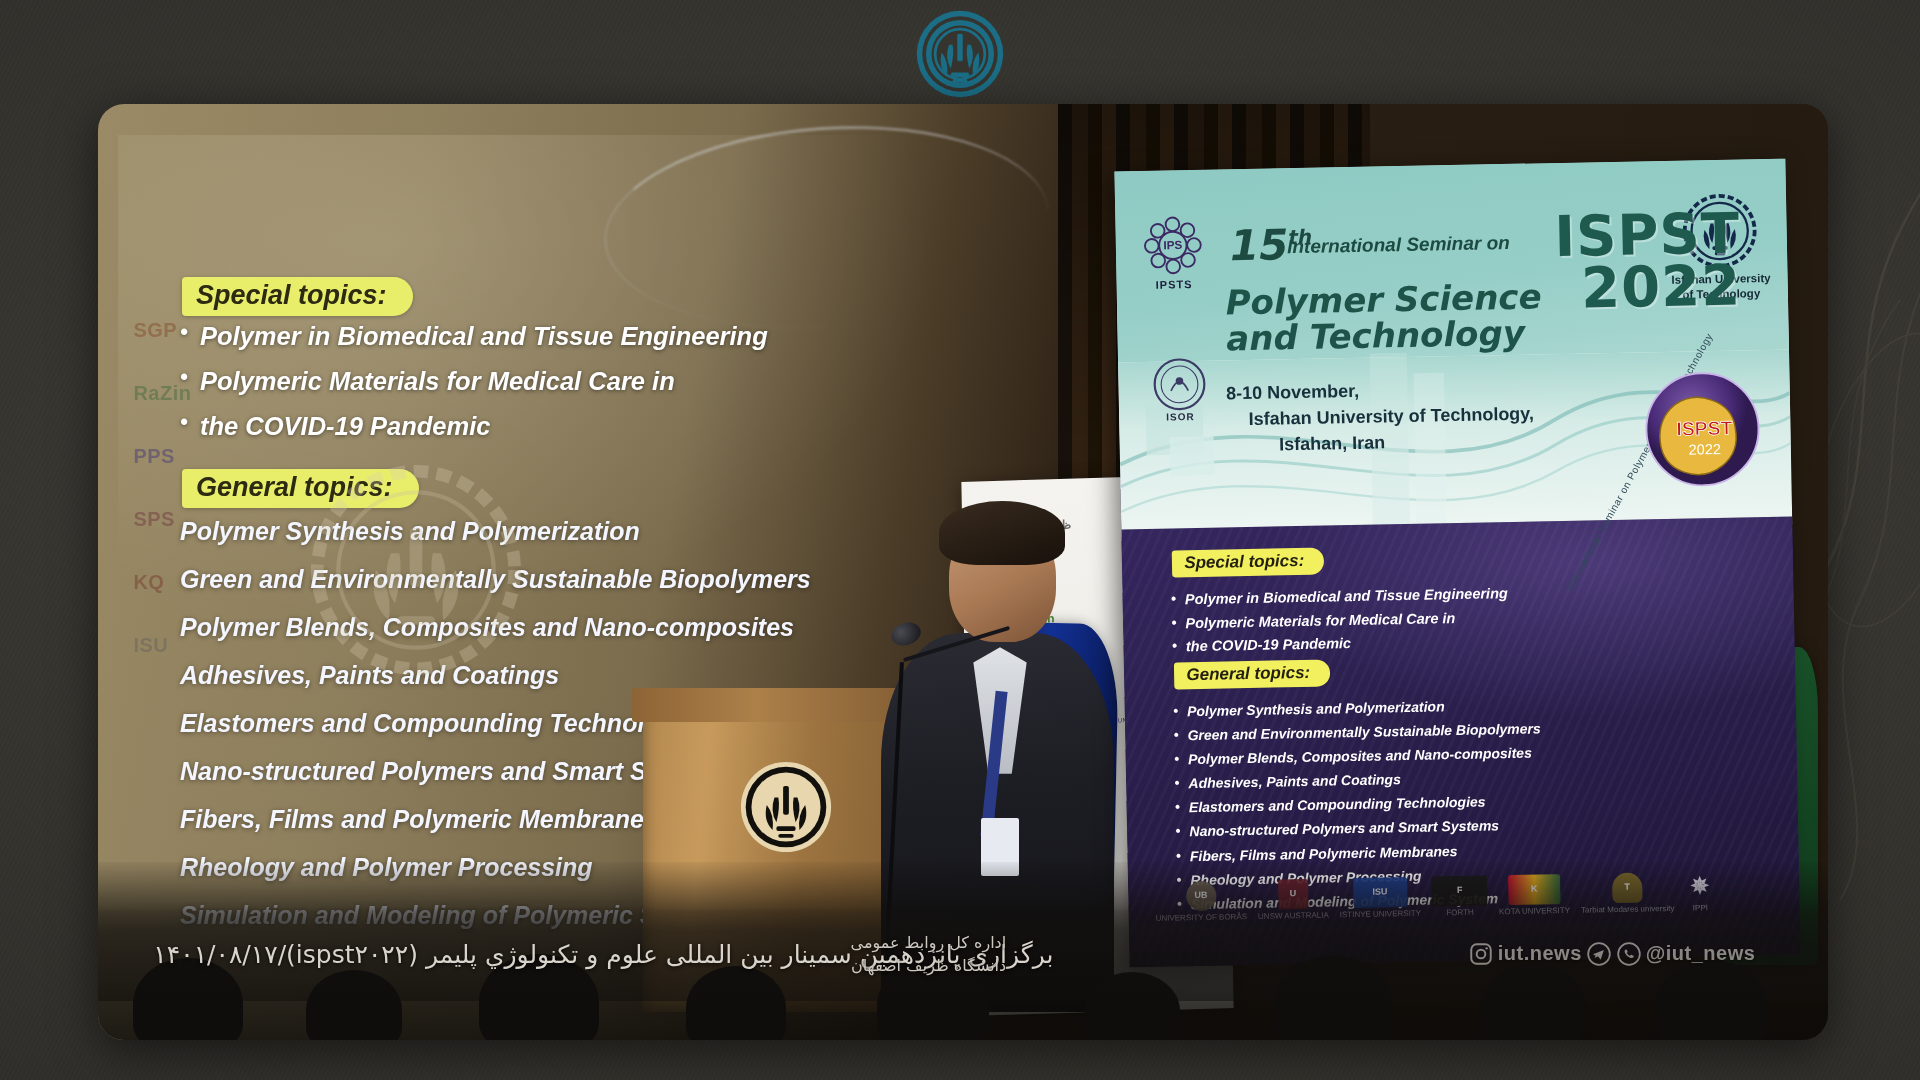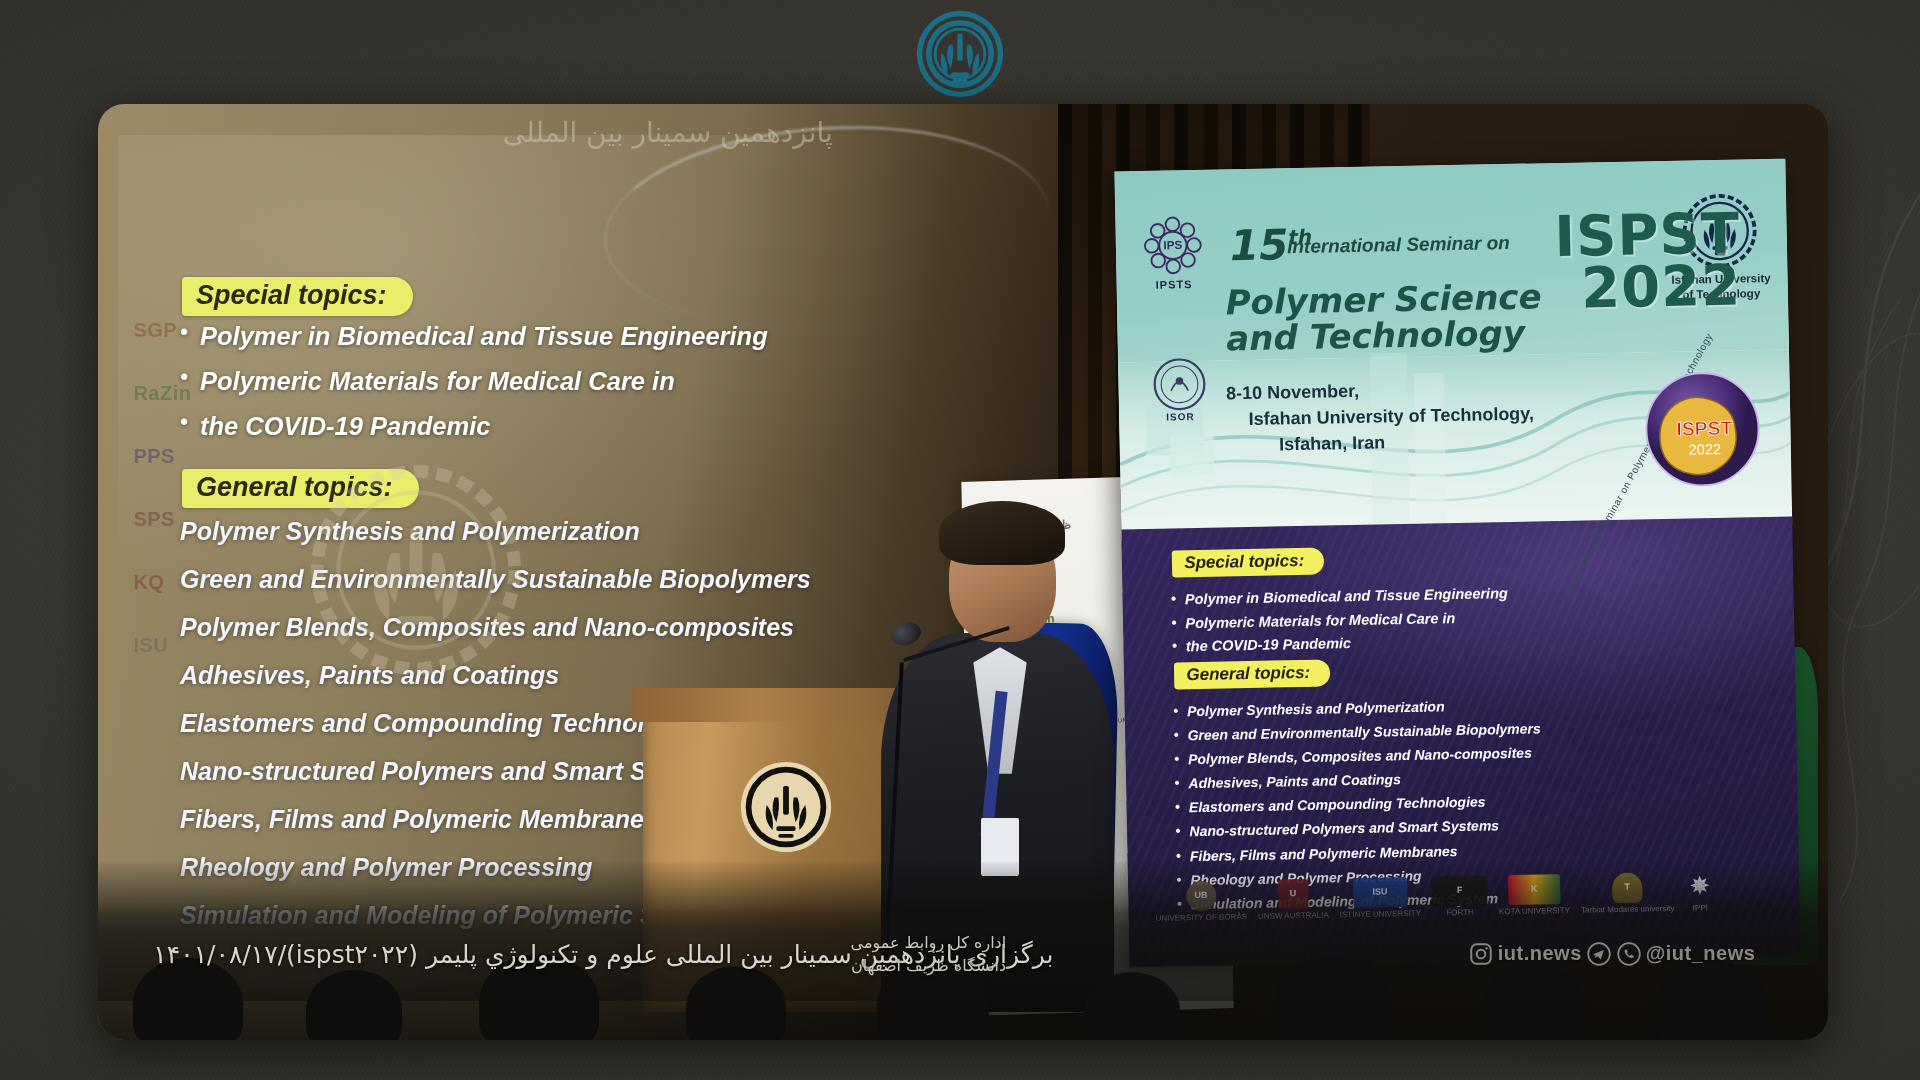--- a/index.html
+++ b/index.html
@@ -453,21 +453,20 @@
     </svg>
   </div>
 
   <div id="photo">
 
     <div class="hall-wall"></div>
 
     <div class="screen">
       <div class="screen-glow"></div>
       <div class="screen-arc"></div>
-      <div class="screen-header">پانزدهمین سمینار بین المللی</div>
 
       <div class="screen-sponsors">
         <div class="ss-logo" style="color:#8a5a3a">SGP</div>
         <div class="ss-logo" style="color:#55724a">RaZin</div>
         <div class="ss-logo" style="color:#574a72">PPS</div>
         <div class="ss-logo" style="color:#7a4a4a">SPS</div>
         <div class="ss-logo" style="color:#7d4b3a">KQ</div>
         <div class="ss-logo" style="color:#6f6a5f">ISU</div>
       </div>
 

